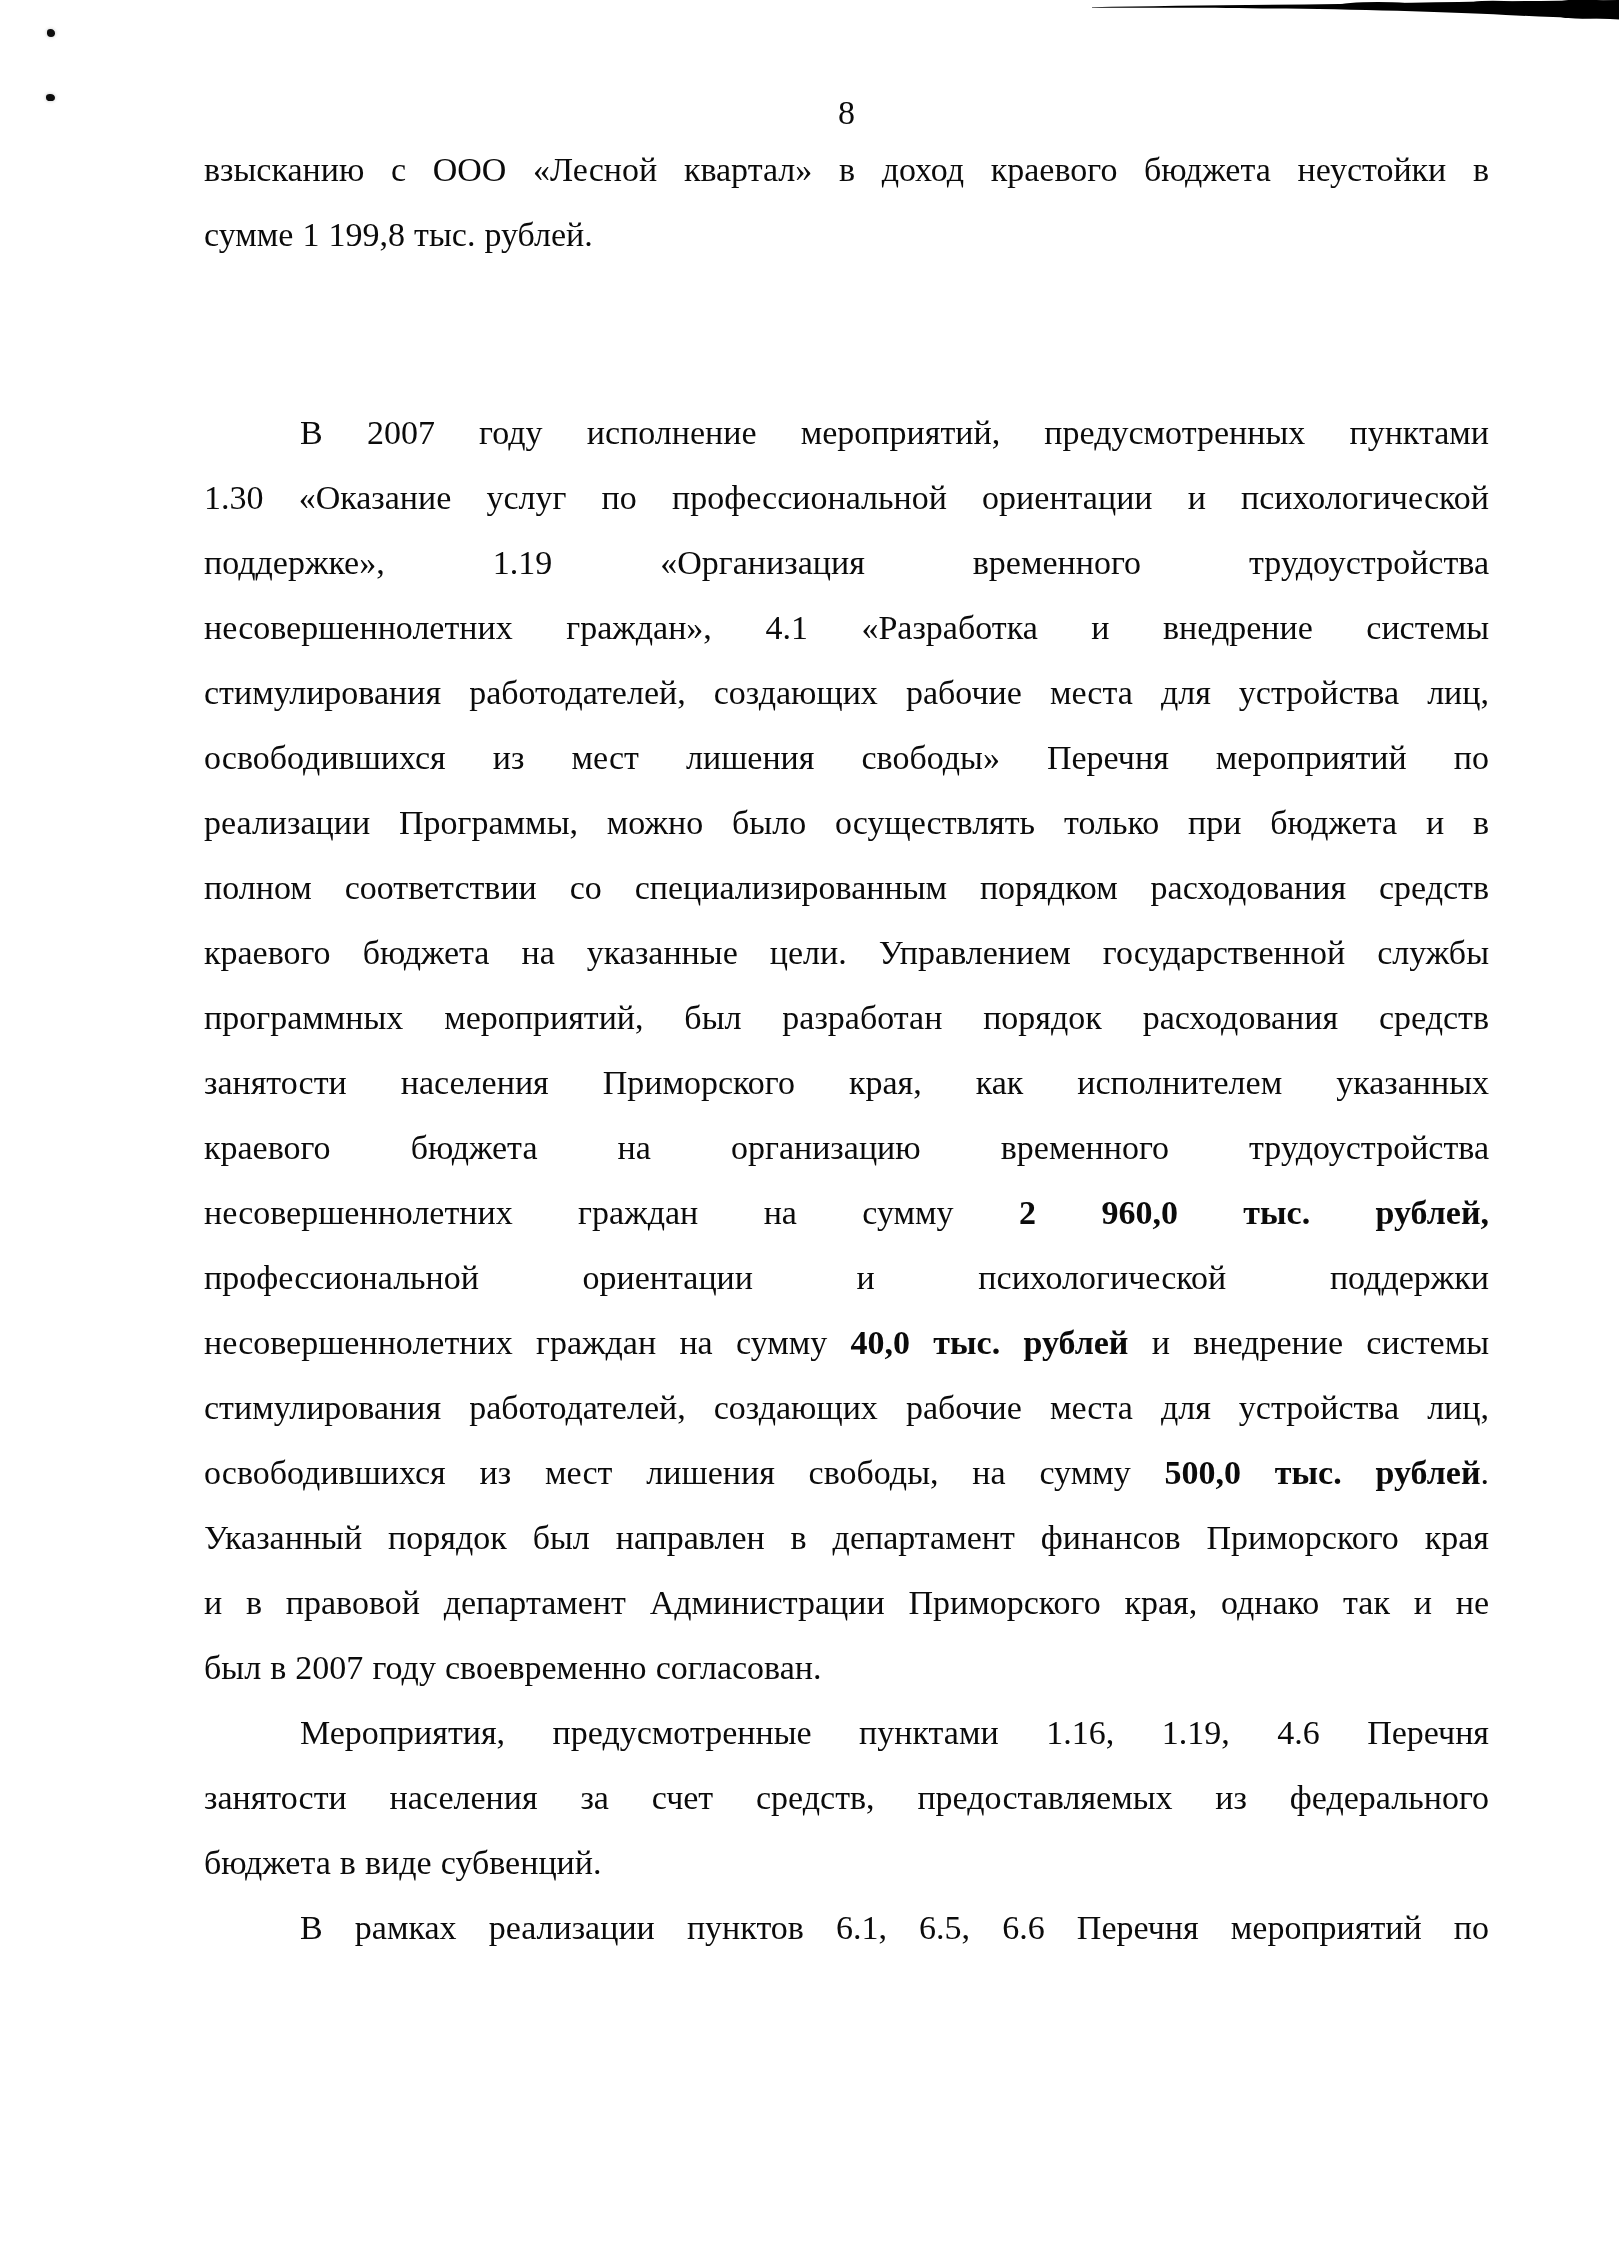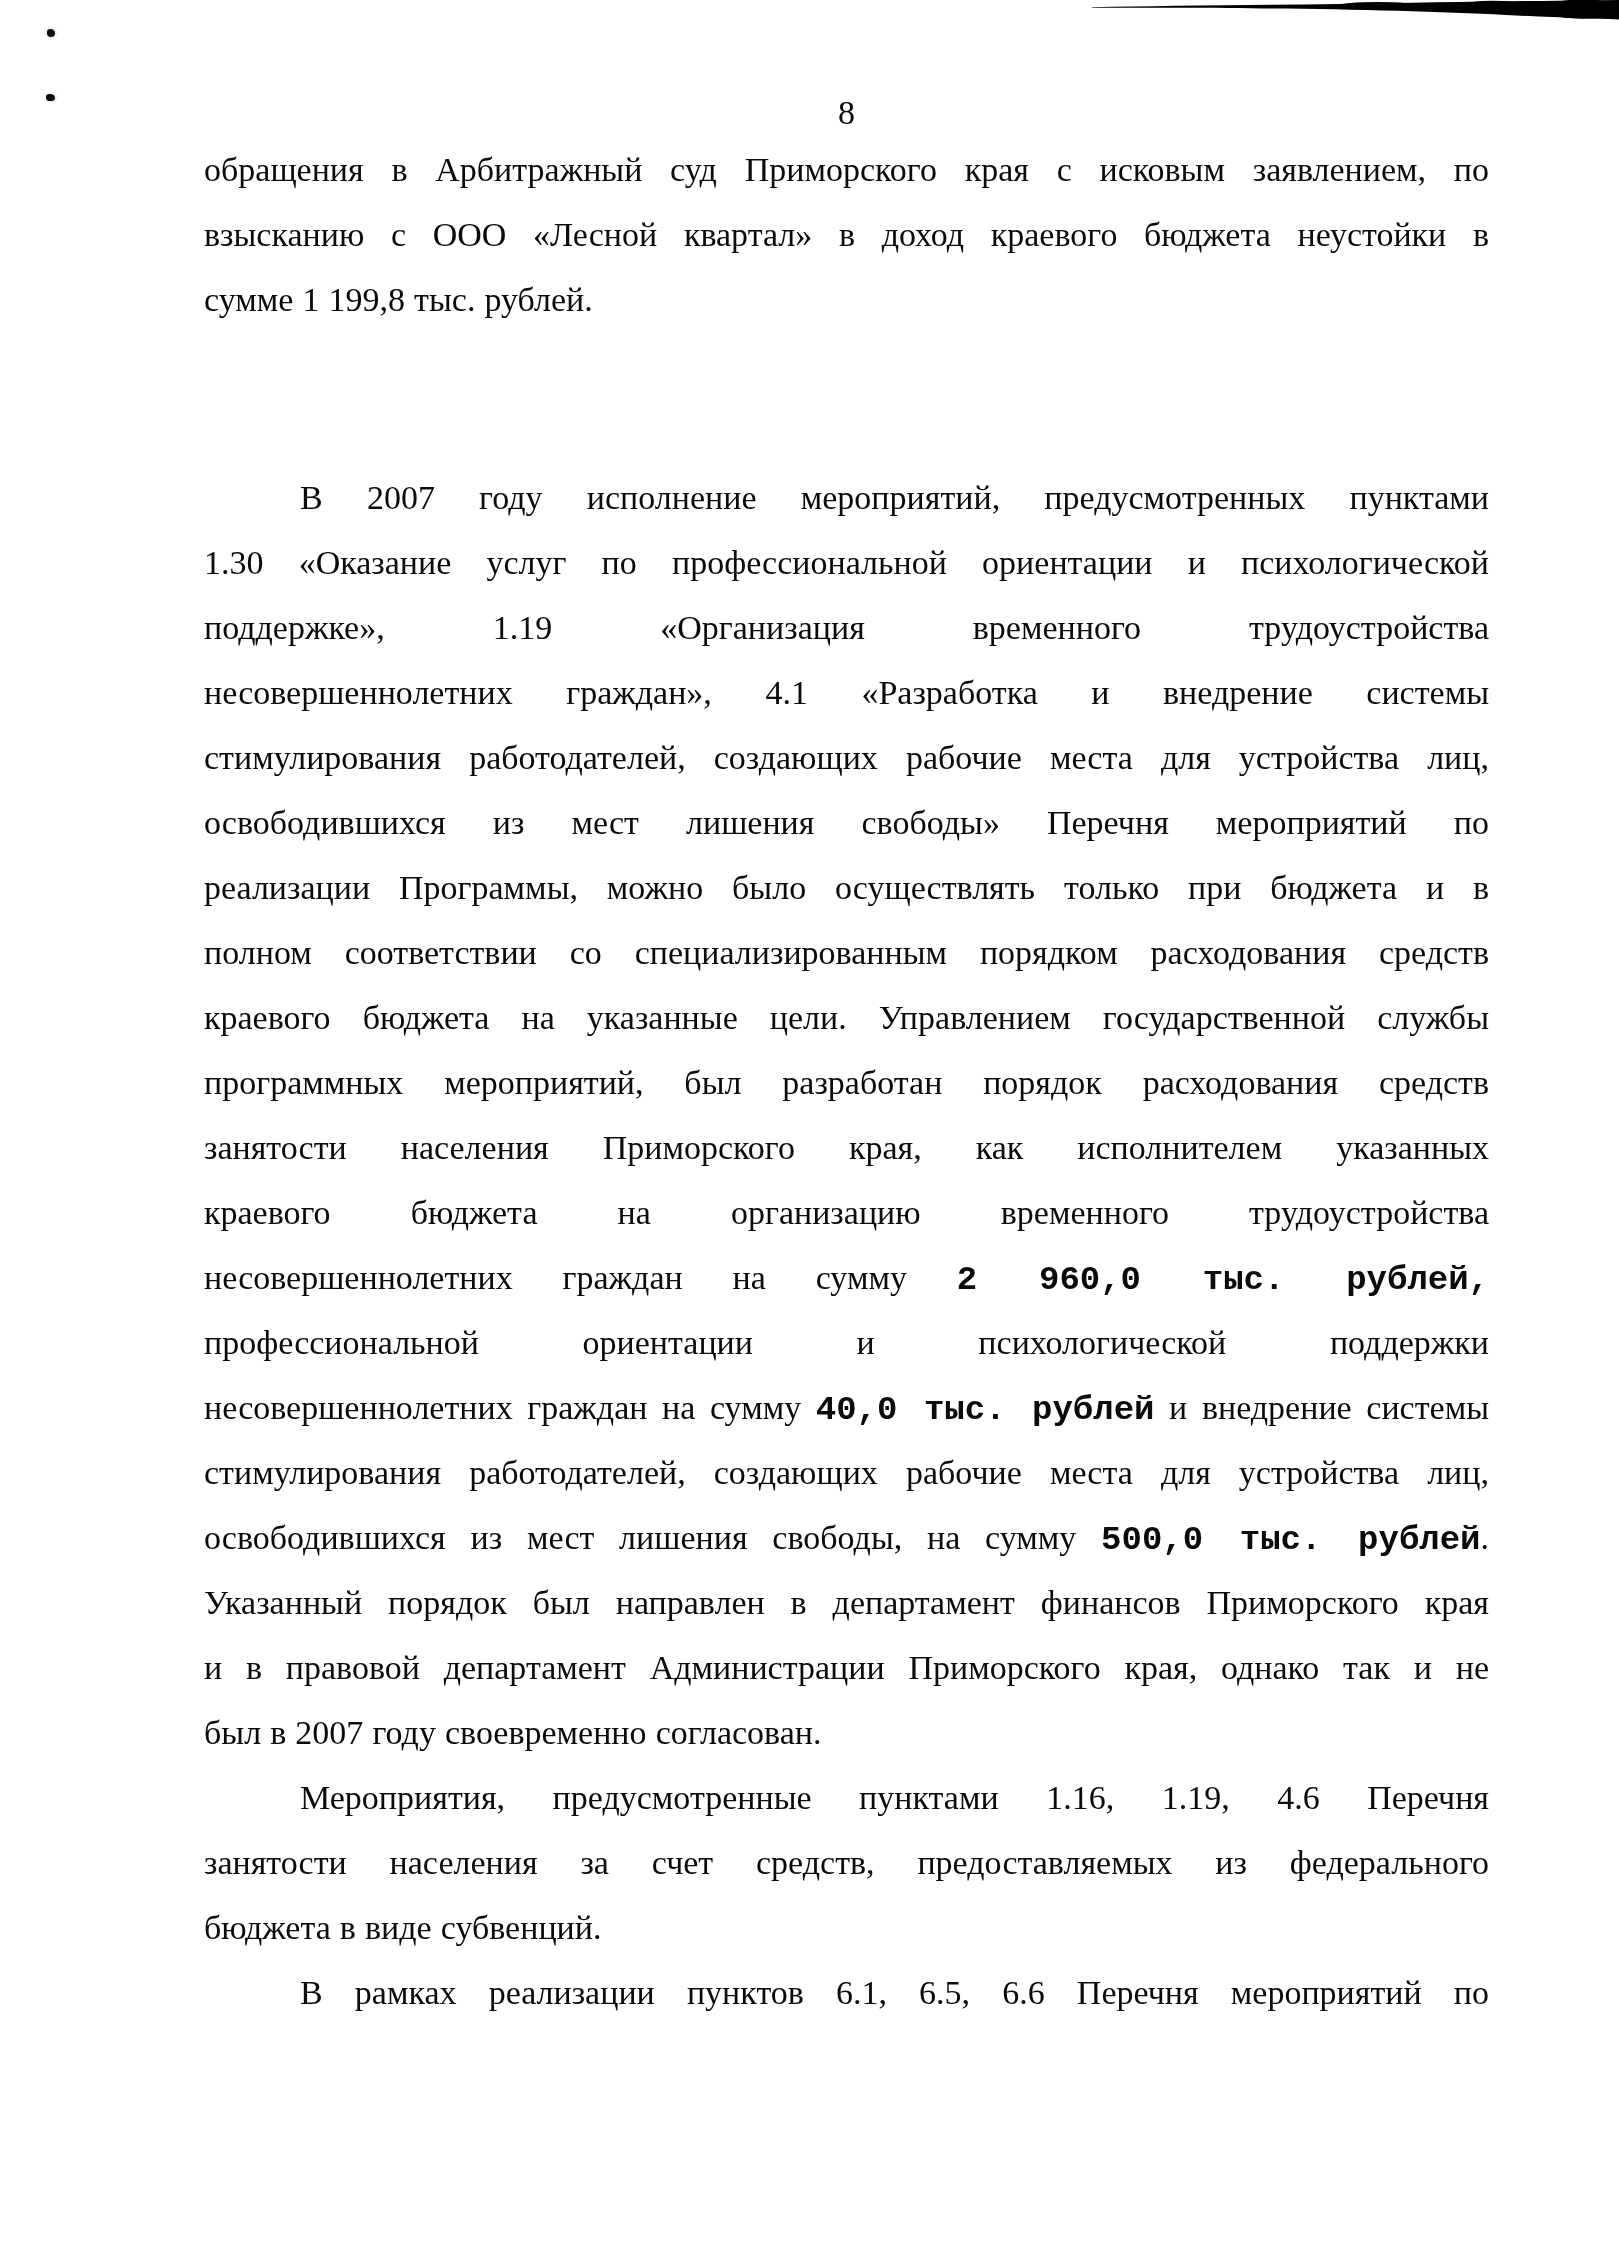--- a/index.html
+++ b/index.html
@@ -55,21 +55,21 @@
   .para { margin: 0; }
   .para.indented .line:first-child { padding-left: 96px; }
   .line {
     height: 65px;
     overflow: hidden;
     text-align: justify;
     text-align-last: justify;
     word-spacing: 0.6px;
   }
   .line.no-j { text-align-last: left; }
-  .bold { font-weight: bold; font-family: Liberation Mono, monospace; }
+  .bold { font-weight: bold; }
 </style>
 </head>
 <body>
 
 <div class="page" style="background: rgb(255, 255, 255);">
 
   <svg class="streak-svg" viewBox="0 0 840 40" preserveAspectRatio="none" aria-hidden="true">
     <path d="M 14,11
              C 120,9 260,8 400,6
              C 520,4 640,2 740,1
@@ -82,21 +82,20 @@
     <ellipse cx="460" cy="8" rx="60" ry="5" fill="#000000"></ellipse>
   </svg>
 
   <div class="dot dot1"></div>
   <div class="dot dot2"></div>
 
   <div class="page-number" style="color: rgb(11, 11, 11);">8</div>
 
   <div class="text-block" id="text-block" style="color: rgb(11, 11, 11);">
       <div class="para">
-        <div class="line"><span>обращения в Арбитражный суд Приморского края с исковым заявлением, по</span></div>
         <div class="line"><span>взысканию с ООО «Лесной квартал» в доход краевого бюджета неустойки в</span></div>
         <div class="line no-j"><span>сумме 1 199,8 тыс. рублей.</span></div>
       </div>
       <div class="para indented" style="margin-top: 133px;">
         <div class="line"><span>В 2007 году исполнение мероприятий, предусмотренных пунктами</span></div>
         <div class="line"><span>1.30 «Оказание услуг по профессиональной ориентации и психологической</span></div>
         <div class="line"><span>поддержке», 1.19 «Организация временного трудоустройства</span></div>
         <div class="line"><span>несовершеннолетних граждан», 4.1 «Разработка и внедрение системы</span></div>
         <div class="line"><span>стимулирования работодателей, создающих рабочие места для устройства лиц,</span></div>
         <div class="line"><span>освободившихся из мест лишения свободы» Перечня мероприятий по</span></div>

